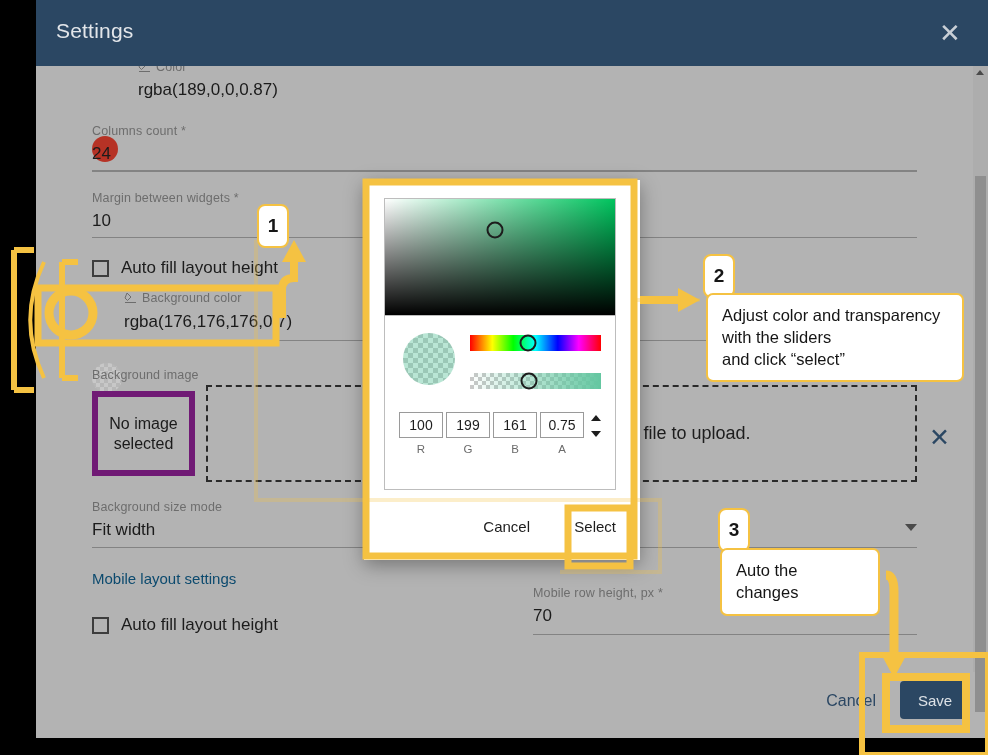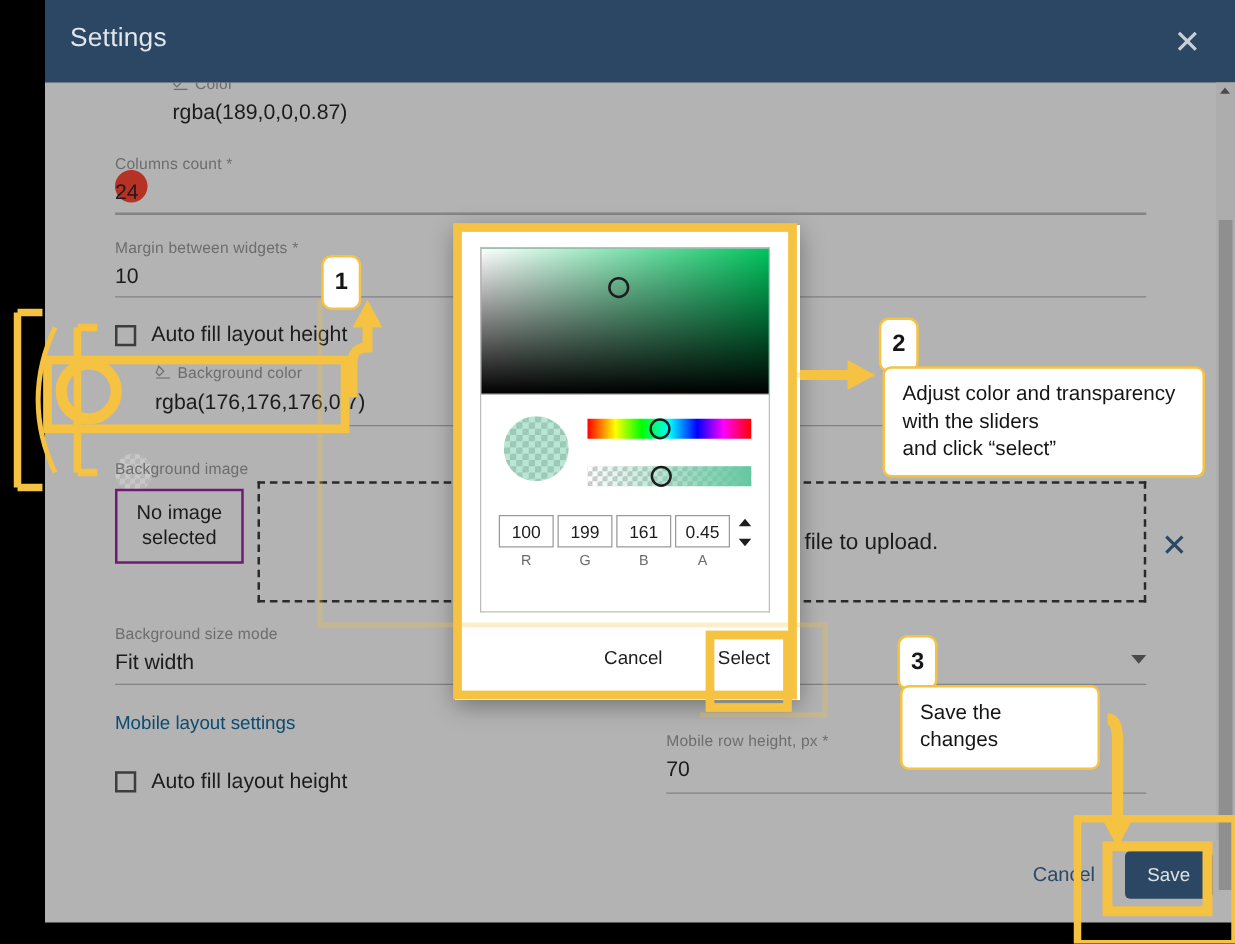--- a/index.html
+++ b/index.html
@@ -59,22 +59,22 @@
   .checkrow { position:absolute; display:flex; align-items:center; gap:12px; }
   .checkbox {
     width:17px; height:17px; border:2px solid #3d3d3d; background:transparent;
   }
   .checkrow .lbl { font-size:17px; color:#1c1c1c; }
 
   .paint-icon { display:inline-block; vertical-align:-1px; margin-right:5px; }
 
   
   .noimg {
-    position:absolute; left:56px; top:397px; width:103px; height:60px;
-    border:2px solid #701a75; display:flex; align-items:center; justify-content:center;
+    position:absolute; left:56px; top:397px; width:103px; height:85px;
+    border:6px solid #701a75; display:flex; align-items:center; justify-content:center;
     text-align:center; font-size:16px; color:#1b1b1b; line-height:1.25;
   }
   .dropzone {
     position:absolute; left:170px; top:391px; width:711px; height:97px;
     border:2px dashed #2a2a2a;
     display:flex; align-items:center; justify-content:center;
     font-size:18px; color:#1d1d1d;
   }
   .drop-clear {
     position:absolute; right:38px; top:428px; font-size:25px; color:#2b4763;
@@ -303,21 +303,21 @@
           </div>
           <div class="rgba-cell" style="left:47px;">
             <div class="rgba-input">199</div>
             <div class="rgba-lbl">G</div>
           </div>
           <div class="rgba-cell" style="left:94px;">
             <div class="rgba-input">161</div>
             <div class="rgba-lbl">B</div>
           </div>
           <div class="rgba-cell" style="left:141px;">
-            <div class="rgba-input">0.45</div>
+            <div class="rgba-input">0.75</div>
             <div class="rgba-lbl">A</div>
           </div>
           <div class="spinner">
             <span class="up"></span>
             <span class="dn"></span>
           </div>
         </div>
       </div>
     </div>
     <div class="pk-actions">
@@ -361,15 +361,15 @@
   </svg>
 
   <div class="badge" style="left:257px; top:204px;">1</div>
 
   <div class="badge" style="left:703px; top:254px;">2</div>
   <div class="callout" style="left:706px; top:293px; width:258px;">Adjust color and transparency
 with the sliders
 and click “select”</div>
 
   <div class="badge" style="left:718px; top:508px;">3</div>
-  <div class="callout" style="left:720px; top:548px; width:160px;">Save the changes</div>
+  <div class="callout" style="left:720px; top:548px; width:160px;">Auto the changes</div>
 
 </div>
 
 </body></html>

